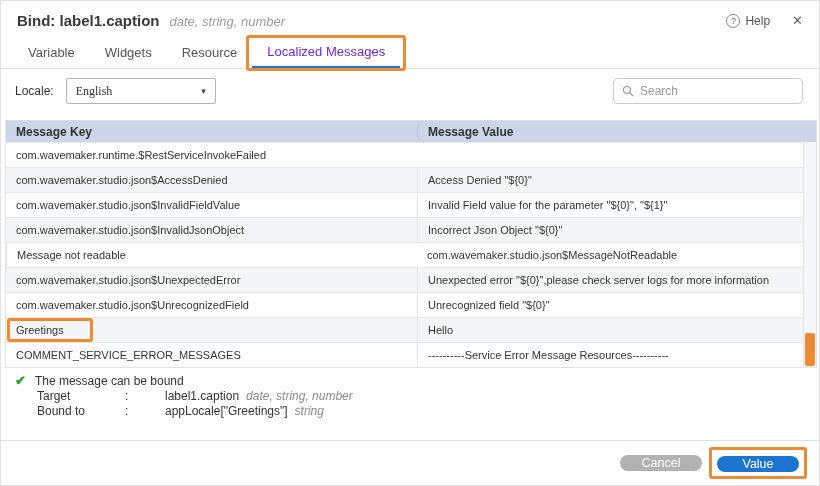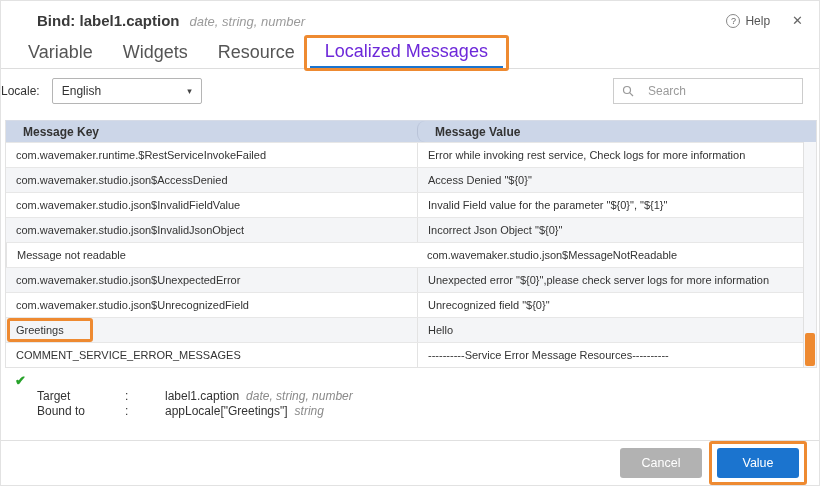--- a/index.html
+++ b/index.html
@@ -5,50 +5,50 @@
   * { box-sizing: border-box; margin: 0; padding: 0; }
   html,body { width:820px; height:486px; }
   body {
     font-family: "Liberation Sans", sans-serif;
     background:#fff;
     color:#333;
   }
   .dialog { position:relative; width:820px; height:486px; background:#fff; overflow:hidden; border:1px solid #e2e2e2; }
 
   
-  .hdr { display:flex; justify-content:space-between; align-items:center; padding:11px 16px 7px 16px;margin-left:20px; }
+  .hdr { display:flex; justify-content:space-between; align-items:center; padding:11px 16px 7px 16px; }
   .title-wrap { display:flex; align-items:baseline; }
   .title { font-size:15px; font-weight:bold; color:#3a3a3a; }
   .subtitle { font-size:13px; font-style:italic; color:#9b9b9b; margin-left:10px; }
   .hdr-actions { display:flex; align-items:center; gap:22px; }
   .help { display:flex; align-items:center; gap:5px; font-size:12px; color:#555; cursor:pointer; }
   .help-icon { width:14px; height:14px; border:1px solid #888; border-radius:50%; font-size:9px; display:flex; align-items:center; justify-content:center; color:#666; }
   .close { font-size:13px; color:#666; cursor:pointer; }
 
   
   .tabs { display:flex; align-items:stretch; height:33px; border-bottom:1px solid #ddd; padding:0 12px; }
-  .tab { position:relative; display:flex; align-items:center; padding:0 15px; font-size:18px; color:#555; cursor:pointer; }
+  .tab { position:relative; display:flex; align-items:center; padding:0 15px; font-size:13px; color:#555; cursor:pointer; }
   .tab.active { color:#6d28d9; border-bottom:2px solid #1b74cf; }
   .annotation { position:absolute; border:3px solid #ee8a31; border-radius:3px; pointer-events:none; z-index:5; }
   .tab-anno { top:-1px; bottom:-5px; left:-6px; right:-6px; }
 
   
-  .toolbar { display:flex; justify-content:space-between; align-items:center; padding:9px 16px 9px 0; }
+  .toolbar { display:flex; justify-content:space-between; align-items:center; padding:9px 16px 9px 14px; }
   .locale { display:flex; align-items:center; gap:12px; font-size:12px; color:#333; }
-  .select { width:150px; height:26px; border:1px solid #b5b5b5; border-radius:2px; display:flex; align-items:center; justify-content:space-between; padding:0 9px; font-size:12px; cursor:pointer; background:#fff; }
+  .select { width:150px; height:26px; border:1px solid #b5b5b5; border-radius:2px; display:flex; align-items:center; justify-content:space-between; padding:0 9px; font-size:12px; cursor:pointer; background:#fff;font-family:Liberation Serif, serif; }
   .caret { font-size:9px; color:#444; }
-  .search { width:190px; height:26px; border:1px solid #ccc; border-radius:0; display:flex; align-items:center; padding:0 8px; gap:14px; background:#fff; }
+  .search { width:190px; height:26px; border:1px solid #ccc; border-radius:5px; display:flex; align-items:center; padding:0 8px; gap:6px; background:#fff; }
   .search input { border:none; outline:none; font-size:12px; width:100%; font-family:inherit; color:#333; }
   .search input::placeholder { color:#9a9a9a; }
   .search-icon svg { display:block; }
 
   
   .table { position:absolute; top:119px; left:4px; width:812px; border:1px solid #e3e3e3; border-top:1px solid #d6dbe6; background:#fff; }
   .thead { display:grid; grid-template-columns:411px 1fr; background:#ccd6e8; height:21px; }
-  .th { display:flex; align-items:center; padding:0 17px; font-size:12px; font-weight:bold; color:#333; }
+  .th { display:flex; align-items:center; padding:0 10px; font-size:12px; font-weight:bold; color:#333; }
   .th.val { border-left:1px solid #b9c3d8;border-radius:8px; }
   .row { display:grid; grid-template-columns:411px 1fr; height:25px; border-top:1px solid #e7e7e7; background:#fff; cursor:pointer; }
   .tbody .row:nth-child(even) { background:#f4f5f7; }
   .row.selected { background:#dcdcee; }
   .td { position:relative; display:flex; align-items:center; padding:8px 10px; font-size:11px; color:#333; white-space:nowrap; overflow:hidden; }
   .td.val { border-left:1px solid #e3e3e3; }
   .greet-anno { left:1px; top:0; bottom:0; width:86px; }
 
   
   .scrollbar { position:absolute; top:21px; right:0; bottom:0; width:13px; background:#f6f7f9; border-left:1px solid #e0e0e0; }
@@ -58,21 +58,21 @@
   .status { position:absolute; top:372px; left:14px; font-size:12px; color:#333; }
   .status-line { display:flex; align-items:center; gap:9px; }
   .check-icon { color:#27a22a; font-weight:bold; font-size:13px; }
   .kv { display:flex; margin-left:22px; margin-top:1px; align-items:baseline; }
   .k { width:88px; }
   .colon { width:40px; }
   .types { font-style:italic; color:#8a8a8a; margin-left:7px; }
 
   
   .footer { position:absolute; left:0; right:0; bottom:0; height:45px; border-top:1px solid #e0e0e0; display:flex; align-items:center; justify-content:flex-end; gap:15px; padding:0 20px; background:#fff; }
-  .btn { height:30px; min-width:82px; border:none; border-radius:3px; font-size:12.5px; color:#fff; cursor:pointer; font-family:inherit; padding:0 14px; }
+  .btn { height:16px; min-width:82px; border:none; border-radius:11px; font-size:12.5px; color:#fff; cursor:pointer; font-family:inherit; padding:0 14px; }
   .btn.cancel { background:#b2b2b2; }
   .btn.bind { background:#1b74cf; }
   .bind-wrap { position:relative; display:inline-block; }
   .bind-anno { inset:-7px -8px; }
 </style>
 </head>
 <body>
 
 <div class="dialog">
 
@@ -126,21 +126,20 @@
   </div>
 
   <div class="table">
     <div class="thead">
       <div class="th">Message Key</div>
       <div class="th val">Message Value</div>
     </div>
     <div class="tbody">
       <div class="row">
         <div class="td">com.wavemaker.runtime.$RestServiceInvokeFailed</div>
-        <div class="td val">Error while invoking rest service, Check logs for more information</div>
       </div>
       <div class="row">
         <div class="td">com.wavemaker.studio.json$AccessDenied</div>
         <div class="td val">Access Denied "${0}"</div>
       </div>
       <div class="row">
         <div class="td">com.wavemaker.studio.json$InvalidFieldValue</div>
         <div class="td val">Invalid Field value for the parameter "${0}", "${1}"</div>
       </div>
       <div class="row">
@@ -172,20 +171,21 @@
       </div>
     </div>
     <div class="scrollbar">
       <div class="scroll-thumb"></div>
     </div>
   </div>
 
   <div class="status">
     <div class="status-line">
       <span class="check-icon">✔</span>
+      <span>The message can be bound</span>
     </div>
     <div class="kv">
       <span class="k">Target</span>
       <span class="colon">:</span>
       <span class="v">
         <span>label1.caption</span><i class="types">date, string, number</i>
       </span>
     </div>
     <div class="kv">
       <span class="k">Bound to</span>

